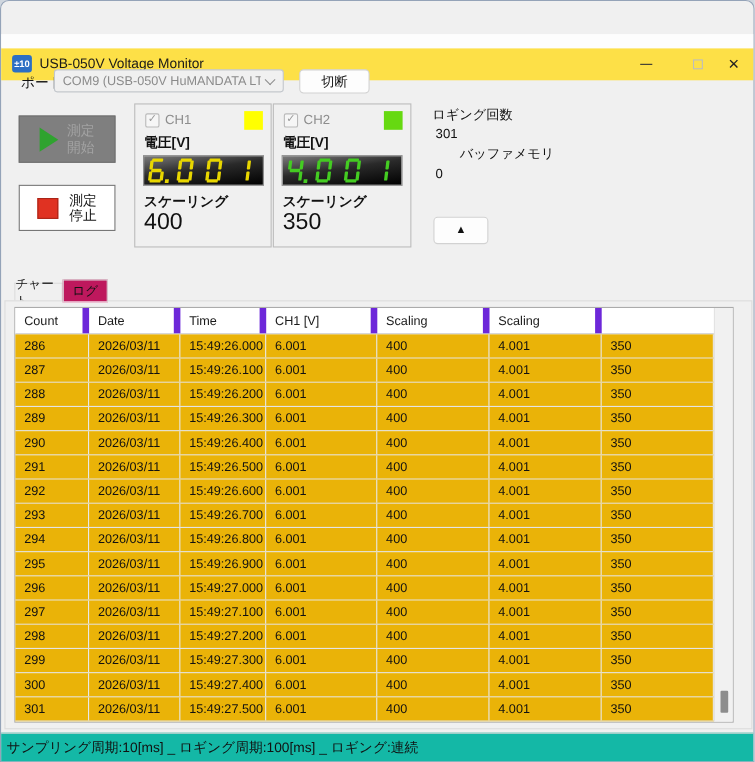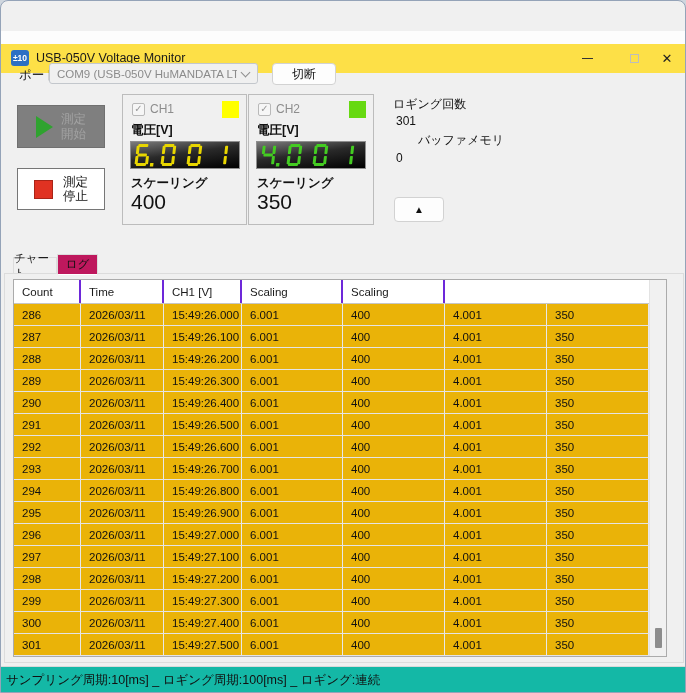--- a/index.html
+++ b/index.html
@@ -70,21 +70,21 @@
   .tab-log { left:56px; top:253px; width:41px; height:21px; background:#be185d;
     border:1px solid #dcdcdc; border-bottom:1px solid #fff; z-index:2; }
   .tab-panel { position:absolute; left:3px; top:272px; width:680px; height:390px;
     background:#f0f0f0; border:1px solid #dcdcdc; }
   
   .grid { position:absolute; left:12px; top:278px; width:654px; height:378px; background:#fff; border:1px solid #ababab; }
   .grid-inner { position:absolute; left:0; top:0; right:17px; bottom:0; }
   .thead-row, .trow { display:grid; grid-template-columns:67px 83px 78px 101px 102px 102px 102px; }
   .thead-row { height:24px; border-bottom:1px solid #c6c6c6; background:#fff; }
   .hcell { font-size:11.5px; color:#1a1a1a; display:flex; align-items:center; padding-left:8px;
-    border-right:2px solid #6d28d9; overflow:hidden; white-space:nowrap; }
+    border-right:6px solid #6d28d9; overflow:hidden; white-space:nowrap; }
   .trow { height:22px; border-bottom:1px solid #e4e4e4; background:#eab308; }
   .tcell { font-size:11.5px; color:#111; display:flex; align-items:center; padding-left:8px;
     border-right:1px solid #e8e8e8; overflow:hidden; white-space:nowrap; }
   .vscrollbar { position:absolute; top:0; right:0; width:17px; height:100%; background:#f1f1f1; border-left:1px solid #e3e3e3; }
   .vthumb { position:absolute; left:5px; top:348px; width:7px; height:20px; background:#8d8d8d; border-radius:1px; }
   
   .statusbar { position:absolute; left:0; top:665px; width:100%; height:28px; background:#14b8a6; border-top:1px solid #d9d9d9; }
   .statusbar-text { position:absolute; left:5px; top:5px; font-size:12.5px; color:#111; }
 </style>
 </head>
@@ -226,20 +226,21 @@
   </div>
 
   <div class="tab tab-chart">チャート</div>
   <div class="tab tab-log">ログ</div>
   <div class="tab-panel"></div>
 
   <div class="grid">
     <div class="grid-inner">
       <div class="thead-row">
           <div class="hcell">Count</div>
+          <div class="hcell">Date</div>
           <div class="hcell">Time</div>
           <div class="hcell">CH1 [V]</div>
           <div class="hcell">Scaling</div>
           <div class="hcell">Scaling</div>
         </div>
       <div>
           <div class="trow">
             <div class="tcell">286</div>
             <div class="tcell">2026/03/11</div>
             <div class="tcell">15:49:26.000</div>

